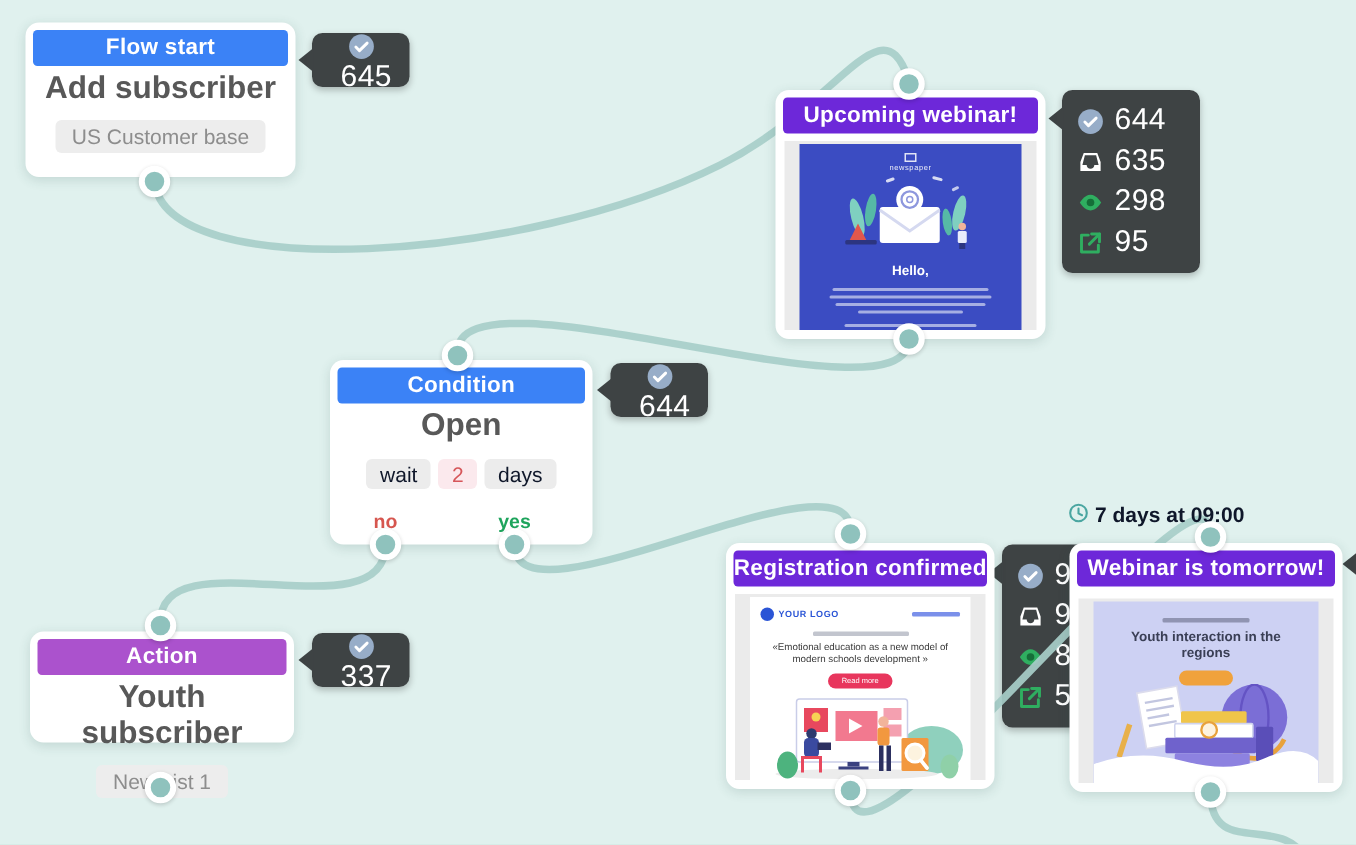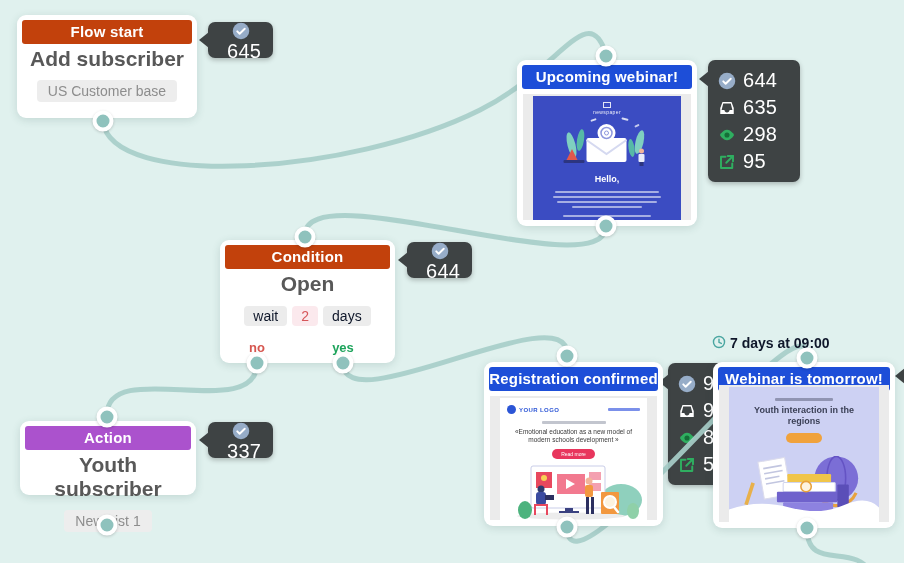--- a/index.html
+++ b/index.html
@@ -13,22 +13,22 @@
   #wires path { stroke:#a7cec9; stroke-width:5; fill:none; stroke-linecap:round; opacity:.92; }
 
   .node {
     position:absolute; background:#fff; border-radius:9px; z-index:3;
     box-shadow:0 2px 8px rgba(40,80,75,.16); padding:5px; text-align:center;
   }
   .node-hdr {
     height:24px; line-height:24px; border-radius:3px; color:#fff;
     font-size:15px; font-weight:bold; letter-spacing:.2px;
   }
-  .hdr-red    { background:#c2410c; }
-  .hdr-green  { background:#1d4ed8; }
+  .hdr-red    { background:#3b82f6; }
+  .hdr-green  { background:#6d28d9; }
   .hdr-purple { background:#ab52cd; }
   .node-sub { margin-top:3px; font-size:21px; font-weight:bold; color:#585858; }
   .node-tag {
     display:inline-block; margin-top:9px; background:#ededed; color:#8d8d8d;
     font-size:14px; padding:3px 11px; border-radius:4px;
   }
 
   
   .pill-row { margin-top:10px; display:flex; justify-content:center; gap:5px; }
   .pill { font-size:14px; padding:2px 9px; border-radius:4px; background:#ececec; color:#0f172a; }
@@ -326,21 +326,21 @@
           <line x1="111" y1="43" x2="115" y2="48" stroke="#fff" stroke-width="2.5" stroke-linecap="round"></line>
           <ellipse cx="22" cy="46" rx="7" ry="9" fill="#4db37e"></ellipse>
           <ellipse cx="130" cy="47" rx="6" ry="8" fill="#8fd0a8"></ellipse>
         </svg>
       </div>
     </div>
   </div>
 
   <div class="node" style="left:713px;top:362px;width:182px;height:166px;z-index:4">
     <div class="node-hdr hdr-green">Webinar is tomorrow!</div>
-    <div class="email" style="top:23px">
+    <div class="email" style="top:37px">
       <div class="panel panel-c">
         <div class="c-cap"></div>
         <div class="c-headline">Youth interaction in the regions</div>
         <span class="c-btn"></span>
         <svg height="66" viewBox="0 0 144 66" preserveAspectRatio="xMidYMax slice">
           <circle cx="103" cy="24" r="21" fill="#7b6ed6"></circle>
           <ellipse cx="103" cy="24" rx="9" ry="21" fill="none" stroke="#6453c4" stroke-width="1.5"></ellipse>
           <path d="M122 38 A 21 21 0 0 1 88 44" fill="none" stroke="#e8a23c" stroke-width="3"></path>
           <g transform="rotate(-10 44 26)">
             <rect x="31" y="6" width="26" height="36" fill="#fff" stroke="#dcdcec"></rect>

